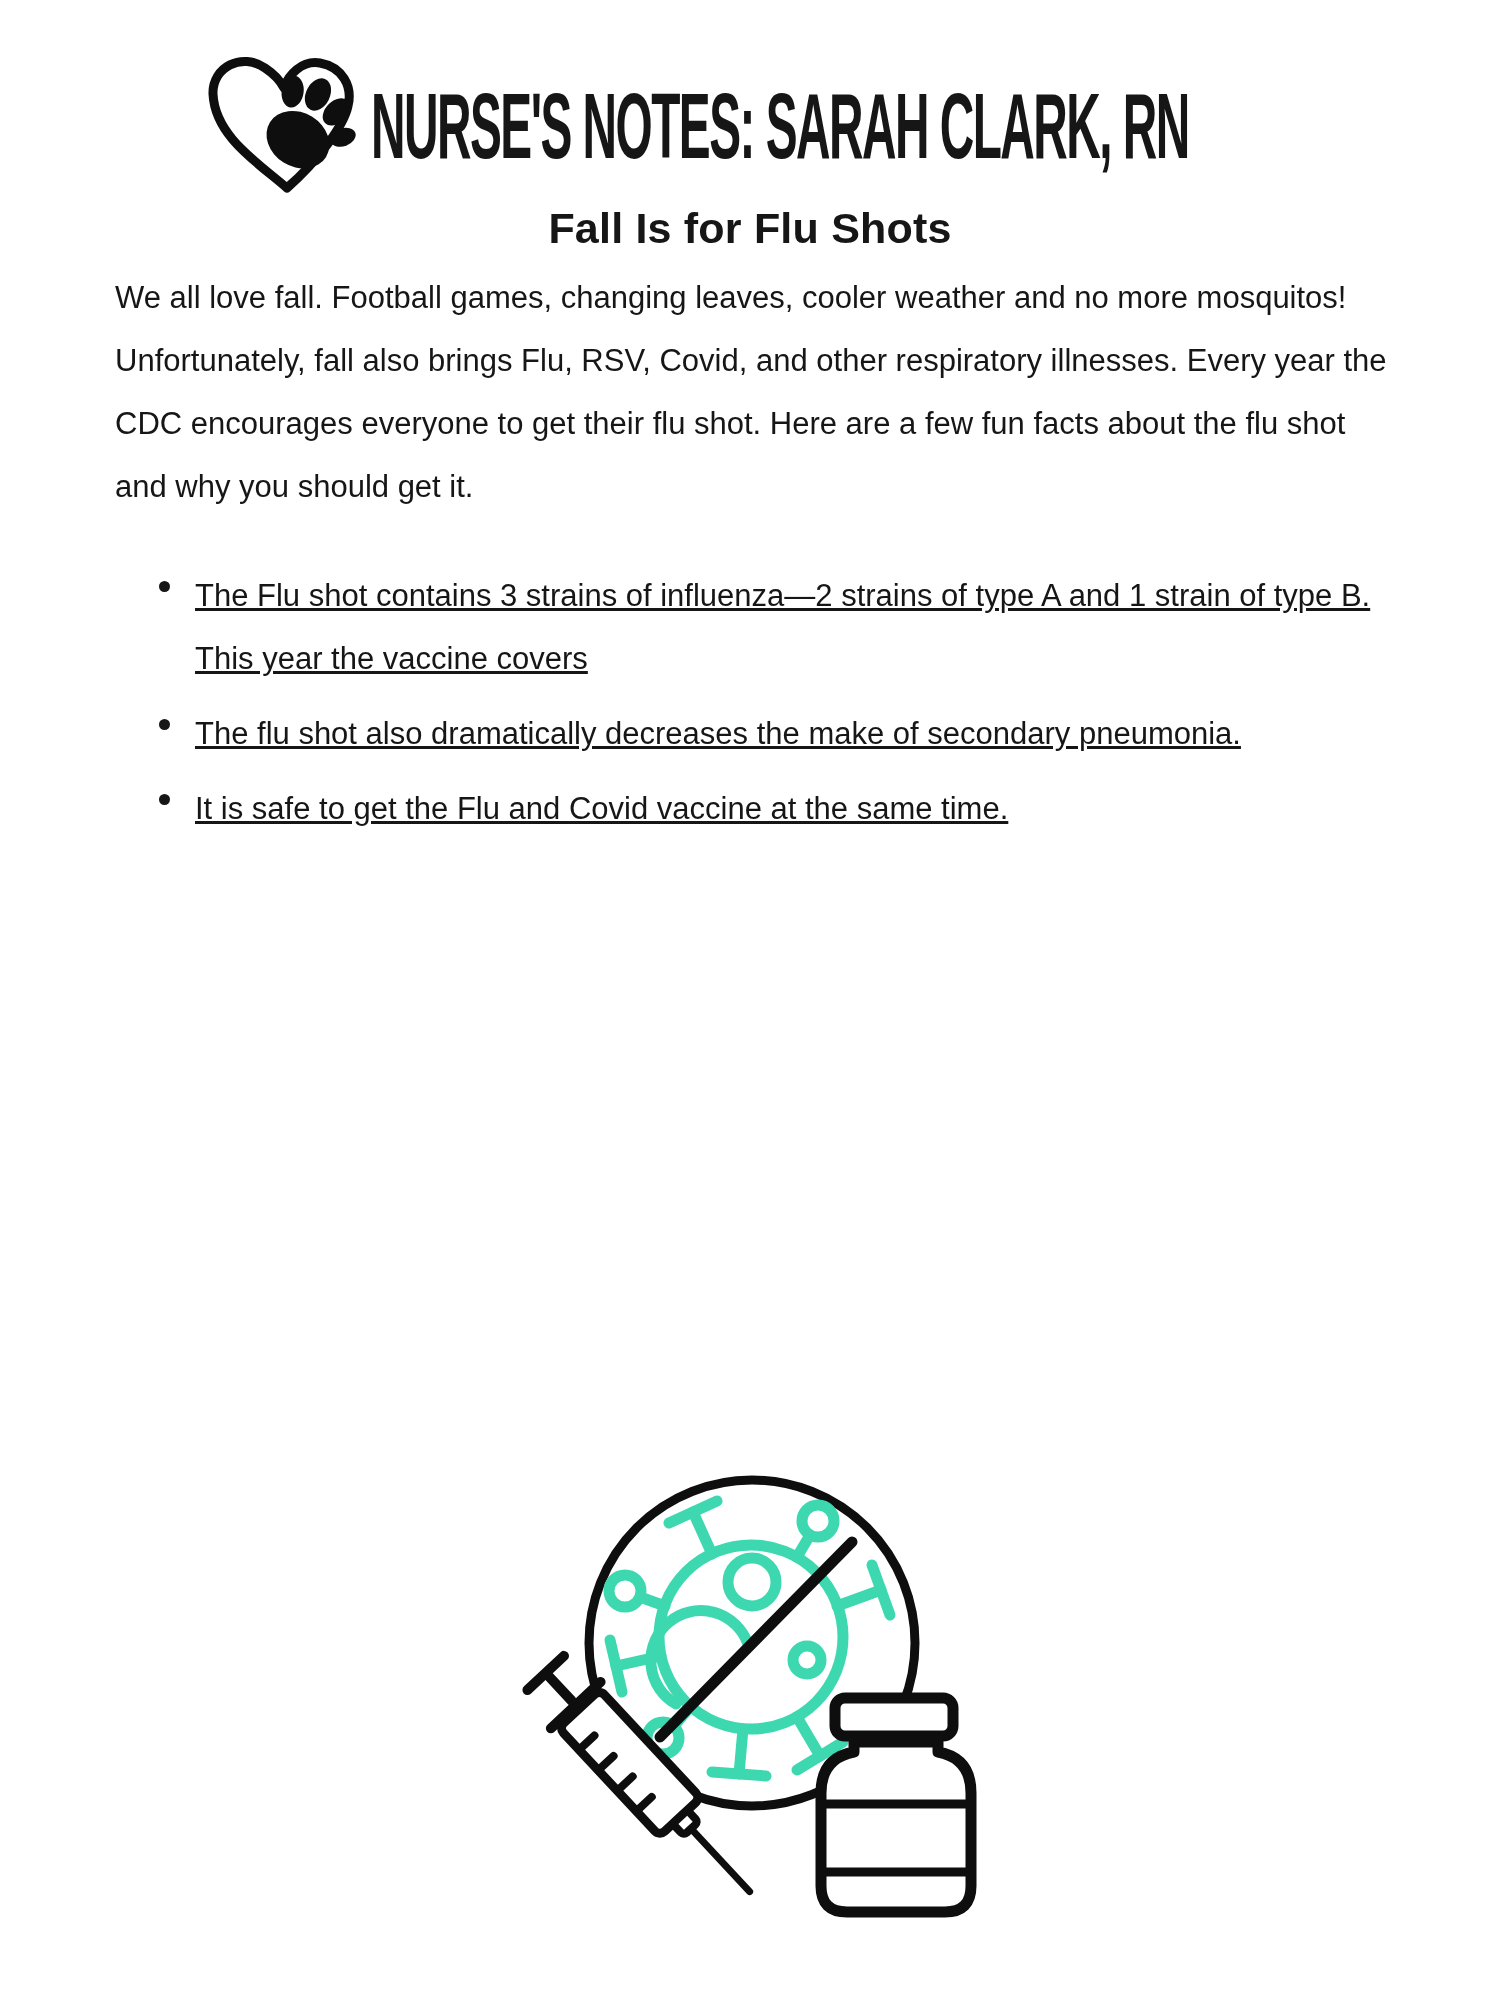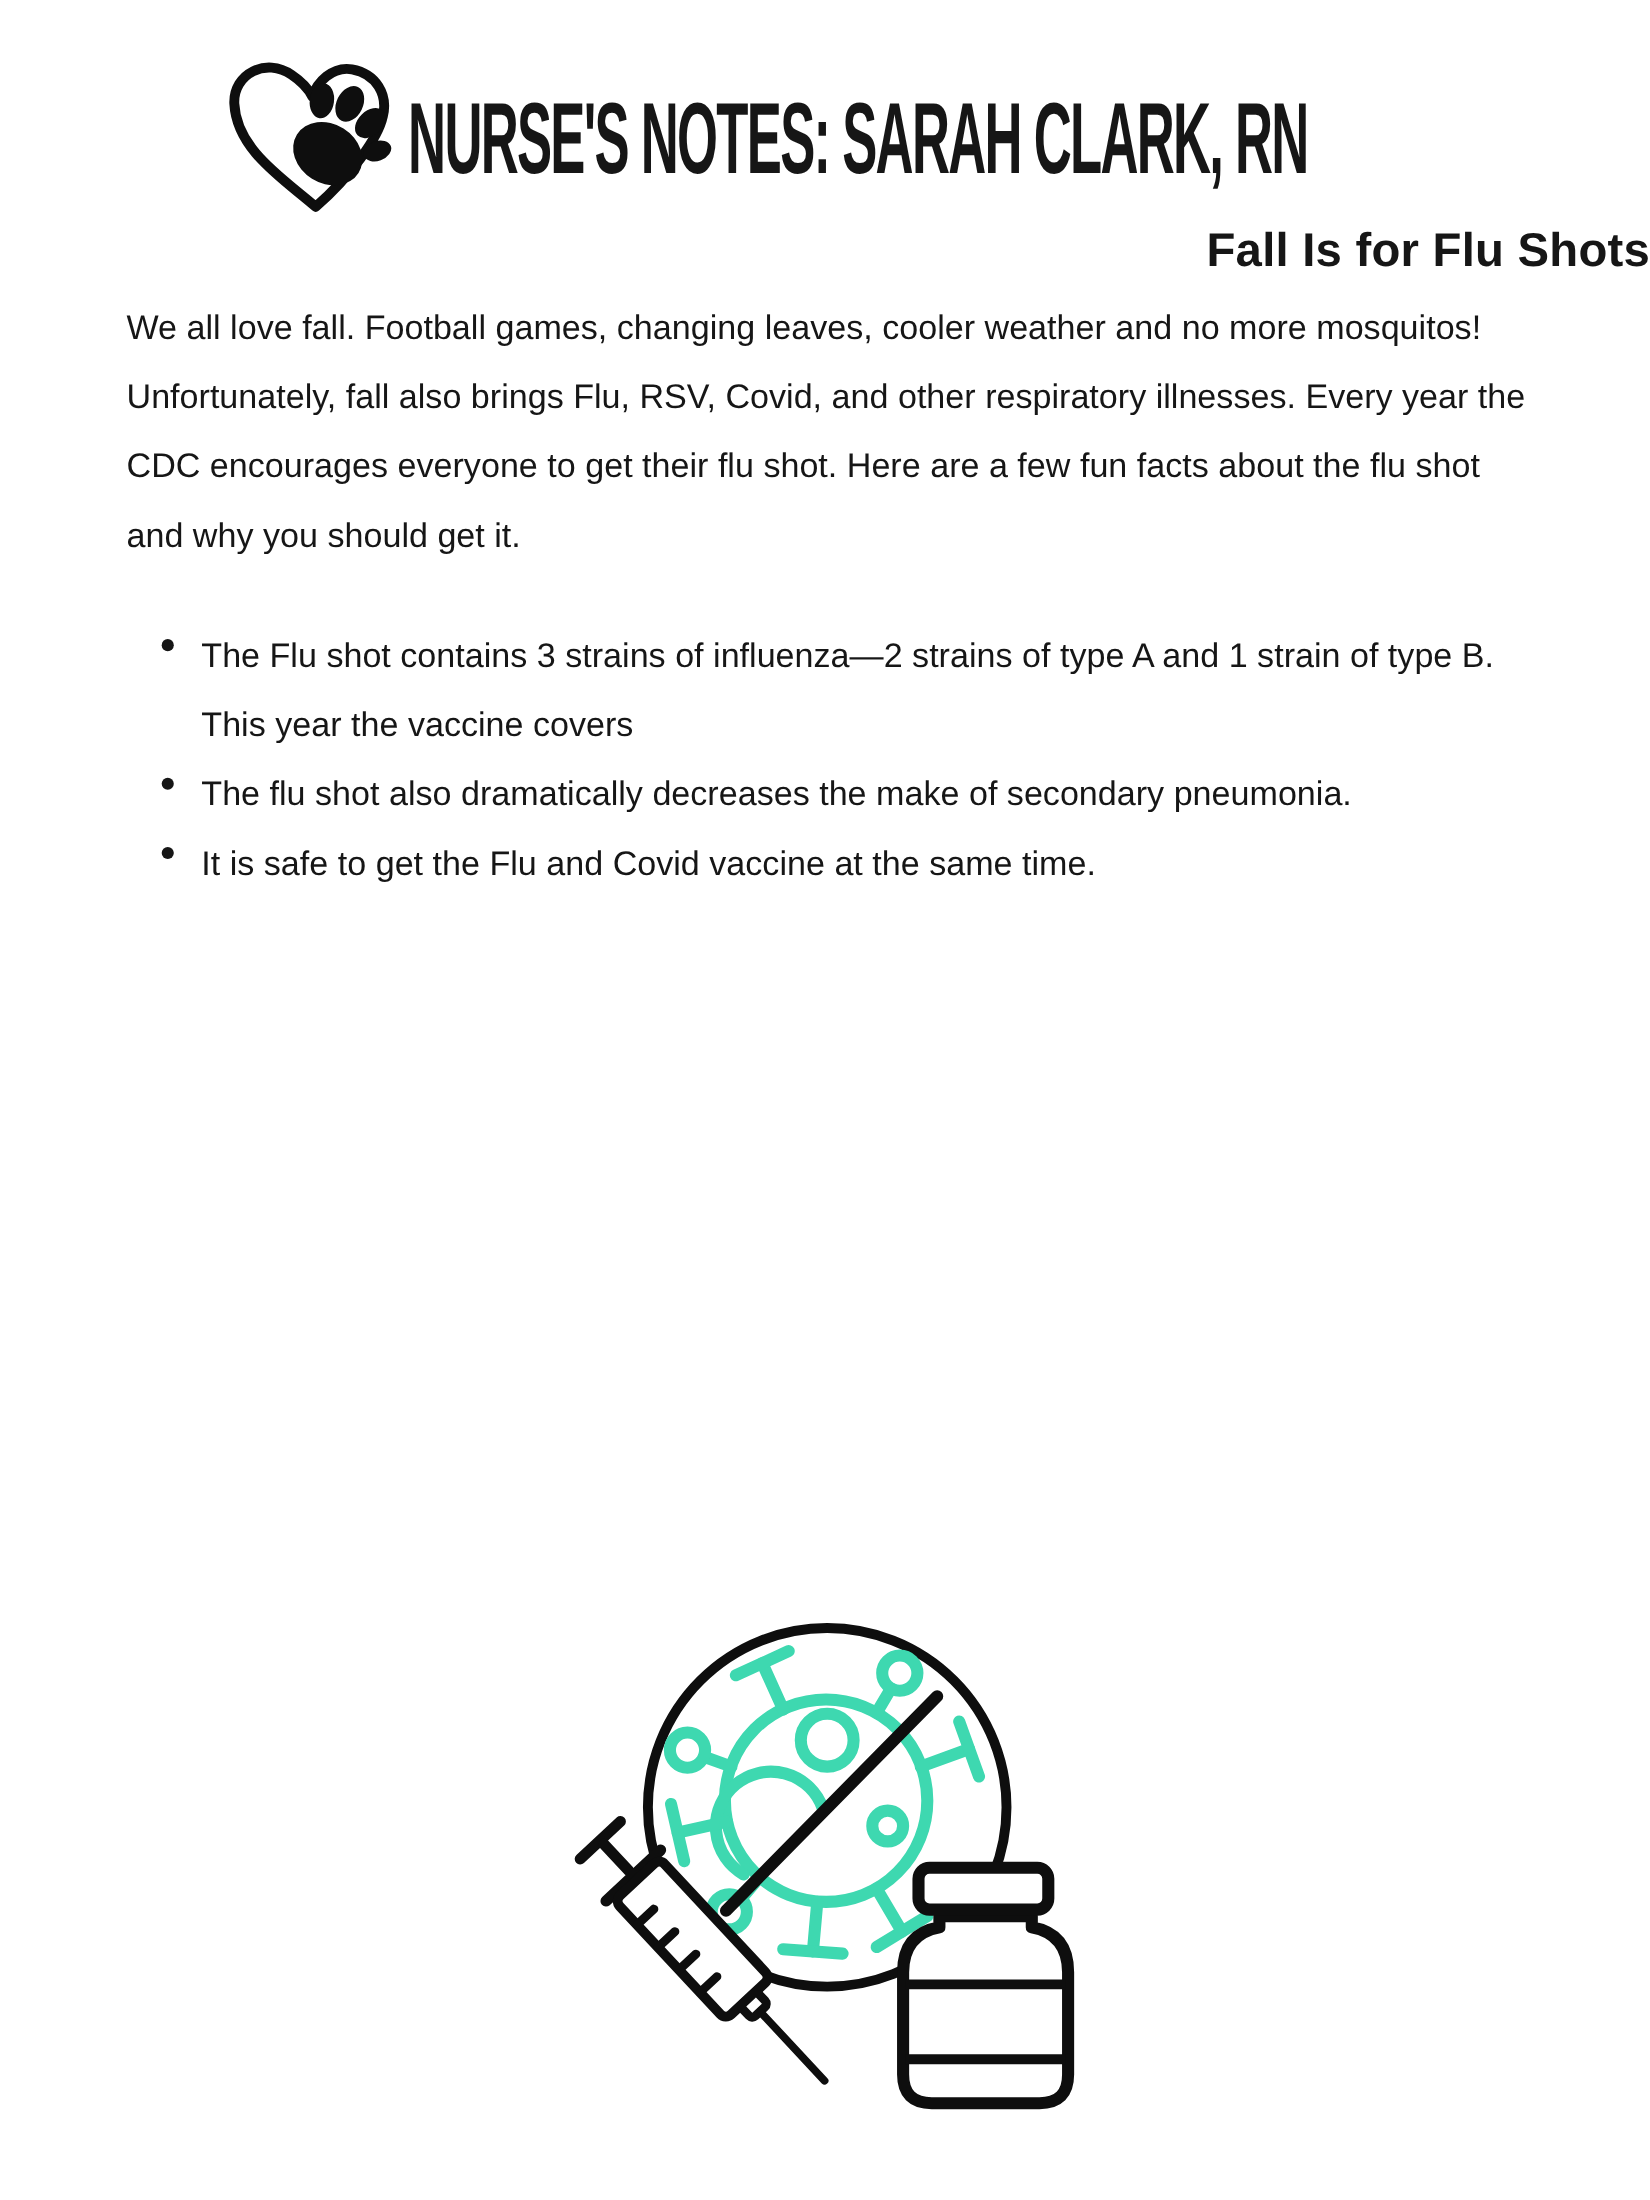--- a/index.html
+++ b/index.html
@@ -18,33 +18,33 @@
   .logo { width:152px; height:158px; flex:0 0 auto; }
   .logo svg { width:100%; height:100%; display:block; }
   .brand {
     margin:18px 0 0 14px;
     font-size:92px; font-weight:700; line-height:1;
     letter-spacing:-3px; white-space:nowrap;
     transform:scaleX(0.52); transform-origin:left center;
   }
   .article-title {
     position:absolute; top:204px; left:0; width:100%;
-    text-align:right; margin:0;
+    text-align:center; margin:0;
     font-size:43px; font-weight:700; letter-spacing:0.2px;
   }
   .content {
     position:absolute; top:266px; left:115px; width:1280px;
     font-size:31px; line-height:63px;
   }
   .content p { margin:0; }
   ul.facts {
     list-style:none;
     margin:46px 0 0 0; padding:0 0 0 68px;
   }
-  ul.facts li { position:relative; margin:0; }
+  ul.facts li { position:relative; margin:12px;text-decoration:underline; }
   ul.facts li::before {
     content:""; position:absolute; left:-36px; top:17px;
     width:11px; height:11px; border-radius:50%; background:#161616;
   }
   .illustration {
     position:absolute; left:455px; top:1452px;
     width:590px; height:530px;
   }
   .illustration svg { width:100%; height:100%; display:block; }
 </style>

